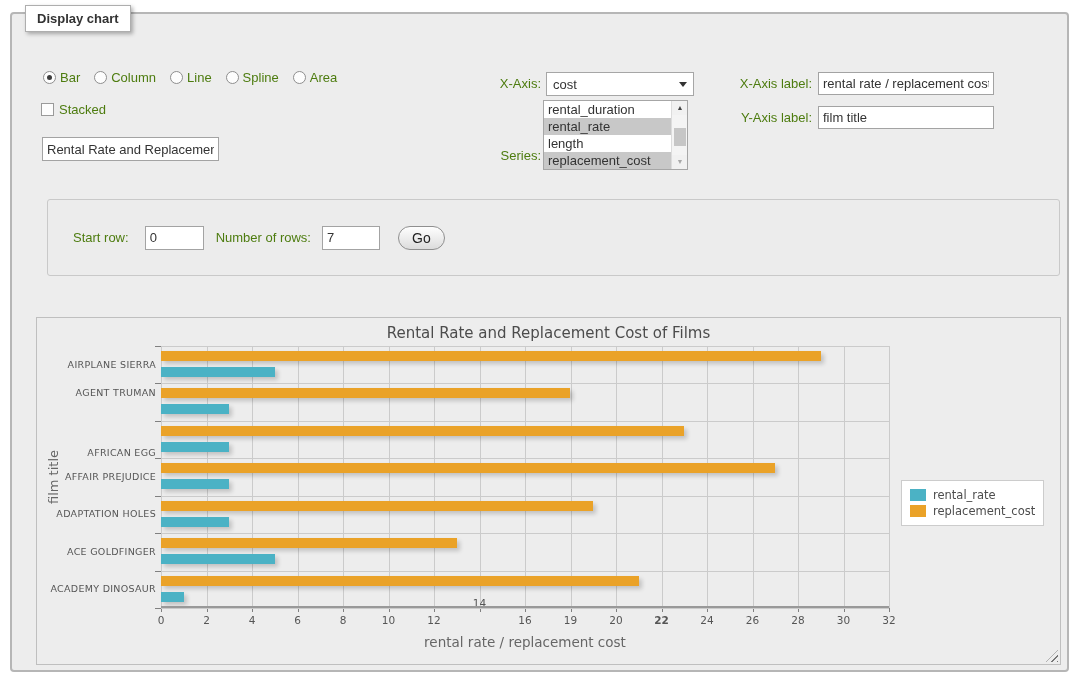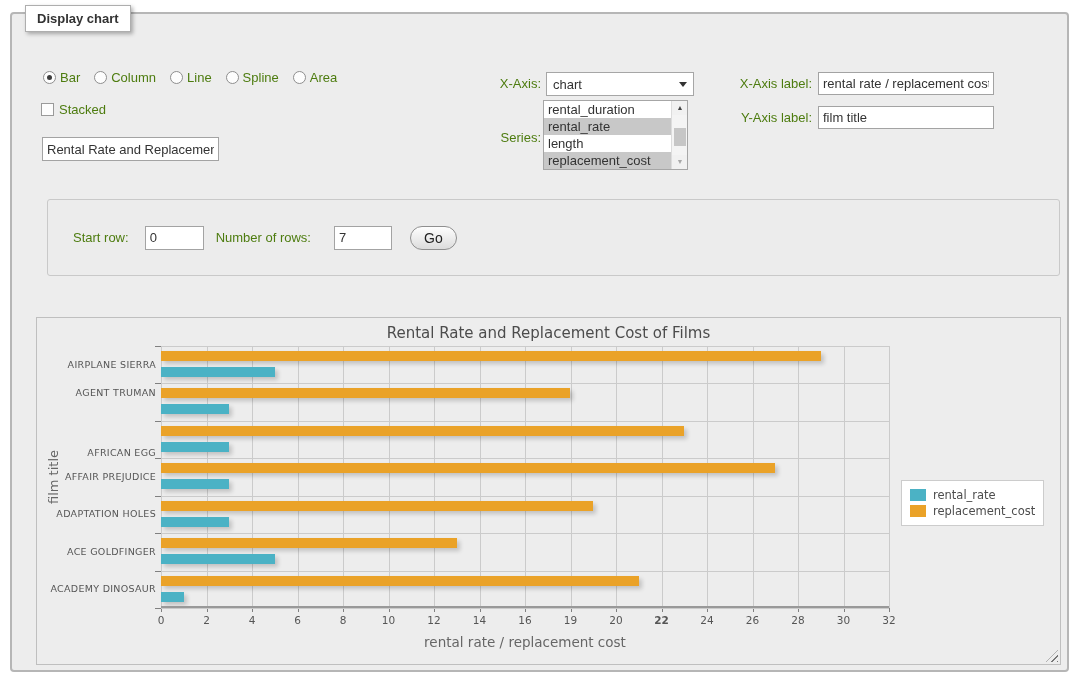--- a/index.html
+++ b/index.html
@@ -102,25 +102,25 @@
 
   <div class="check-row">
     <span class="check-box"></span>
     <span class="lbl">Stacked</span>
   </div>
 
   <input class="txt abs" style="left: 30px; top: 123px; width: 177px; height: 24px;" value="Rental Rate and Replacement Cost of Films">
 
   <span class="lbl abs" style="left:455px; top:62px; width:74px; text-align:right;">X-Axis:</span>
   <div class="select-box">
-    <span>chart</span>
+    <span>cost</span>
     <span class="select-arrow"></span>
   </div>
 
-  <span class="lbl abs" style="left:455px; top:116px; width:74px; text-align:right;">Series:</span>
+  <span class="lbl abs" style="left:455px; top:134px; width:74px; text-align:right;">Series:</span>
   <div class="listbox">
     <div class="opts" id="series-opts">
         <div class="opt">rental_duration</div>
         <div class="opt sel">rental_rate</div>
         <div class="opt">length</div>
         <div class="opt sel">replacement_cost</div>
       </div>
     <div class="sb">
       <div class="sb-btn" style="top:0; color:#444;">▲</div>
       <div class="sb-btn" style="bottom:0; color:#a8a8a8;">▼</div>
@@ -129,21 +129,21 @@
   </div>
 
   <span class="lbl abs" style="left:700px; top:62px; width:100px; text-align:right;">X-Axis label:</span>
   <input class="txt abs" style="left: 806px; top: 58px; width: 176px; height: 23px;" value="rental rate / replacement cost">
   <span class="lbl abs" style="left:700px; top:96px; width:100px; text-align:right;">Y-Axis label:</span>
   <input class="txt abs" style="left: 806px; top: 92px; width: 176px; height: 23px;" value="film title">
 
   <div class="rows-box">
     <span class="lbl" style="margin-right:16px;">Start row:</span>
     <input class="txt" style="width: 59px; height: 24px;" value="0">
-    <span class="lbl" style="margin-left:12px; margin-right:23px;">Number of rows:</span>
+    <span class="lbl" style="margin-left:12px; margin-right:11px;">Number of rows:</span>
     <input class="txt" style="width: 58px; height: 24px;" value="7">
     <button class="go-btn">Go</button>
   </div>
 
   <div class="chart-area" id="chart-area">
     <div class="chart-title">Rental Rate and Replacement Cost of Films</div>
     <div class="yaxis-title" style="left:16px; top:159px;">film title</div>
     <div class="xaxis-title" style="left:124px; top:316px; width:728px;">rental rate / replacement cost</div>
     <div class="legend-box" style="left:864px; top:162px;" id="legend-box">
         <div class="legend-row">
@@ -172,21 +172,21 @@
       <div class="tickmark" style="left: 306px; top: 290px; width: 1px; height: 4px;"></div>
       <div class="xtick-label" style="left: 291px; top: 296px;">8</div>
       <div class="gridline-v" style="left: 351.5px; top: 28px; height: 262px;"></div>
       <div class="tickmark" style="left: 351.5px; top: 290px; width: 1px; height: 4px;"></div>
       <div class="xtick-label" style="left: 336.5px; top: 296px;">10</div>
       <div class="gridline-v" style="left: 397px; top: 28px; height: 262px;"></div>
       <div class="tickmark" style="left: 397px; top: 290px; width: 1px; height: 4px;"></div>
       <div class="xtick-label" style="left: 382px; top: 296px;">12</div>
       <div class="gridline-v" style="left: 442.5px; top: 28px; height: 262px;"></div>
       <div class="tickmark" style="left: 442.5px; top: 290px; width: 1px; height: 4px;"></div>
-      <div class="xtick-label" style="left: 427.5px; top: 296px;">14</div>
+      <div class="xtick-label" style="left: 427.5px; top: 279px;">14</div>
       <div class="gridline-v" style="left: 488px; top: 28px; height: 262px;"></div>
       <div class="tickmark" style="left: 488px; top: 290px; width: 1px; height: 4px;"></div>
       <div class="xtick-label" style="left: 473px; top: 296px;">16</div>
       <div class="gridline-v" style="left: 533.5px; top: 28px; height: 262px;"></div>
       <div class="tickmark" style="left: 533.5px; top: 290px; width: 1px; height: 4px;"></div>
       <div class="xtick-label" style="left: 518.5px; top: 296px;">19</div>
       <div class="gridline-v" style="left: 579px; top: 28px; height: 262px;"></div>
       <div class="tickmark" style="left: 579px; top: 290px; width: 1px; height: 4px;"></div>
       <div class="xtick-label" style="left: 564px; top: 296px;">20</div>
       <div class="gridline-v" style="left: 624.5px; top: 28px; height: 262px;"></div>

